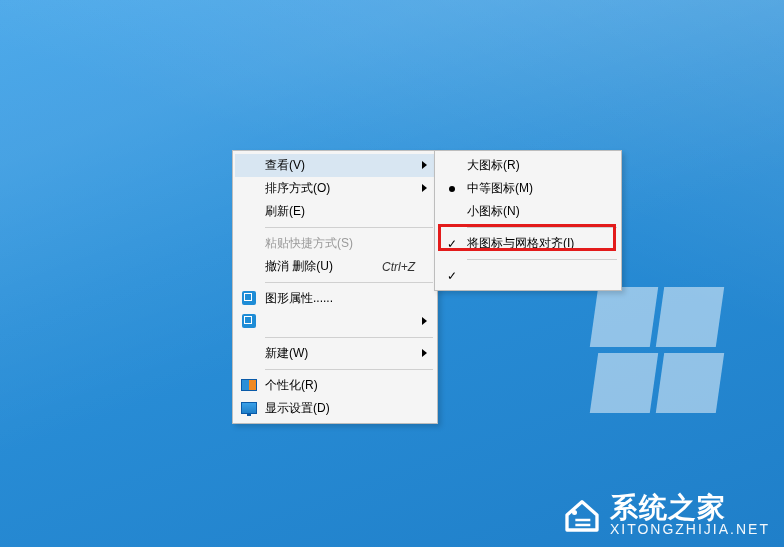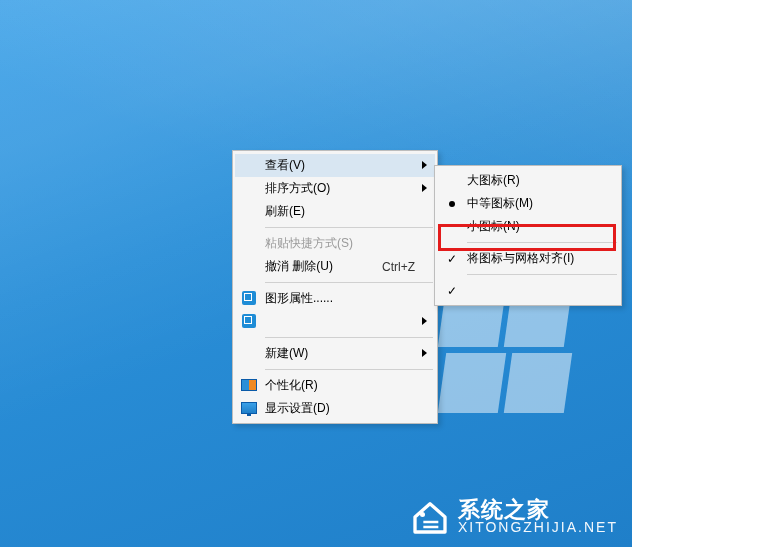--- a/index.html
+++ b/index.html
@@ -6,21 +6,21 @@
     margin: 0;
     padding: 0;
     width: 784px;
     height: 547px;
     overflow: hidden;
     font-family: "Microsoft YaHei", "Segoe UI", sans-serif;
     font-size: 12px;
   }
   .desktop {
     position: relative;
-    width: 632px;
+    width: 784px;
     height: 547px;
     background: linear-gradient(160deg, #3aa0e8 0%, #2a8fd8 40%, #1f7fc9 100%);
   }
   
   .desktop::before {
     content: "";
     position: absolute;
     inset: 0;
     background:
       linear-gradient(200deg, rgba(255,255,255,0.15) 0%, rgba(255,255,255,0) 40%) ,
@@ -49,36 +49,36 @@
 
   .ctxmenu {
     position: absolute;
     background: #f5f5f5;
     color: #000;
     border: 1px solid #bdbdbd;
     box-shadow: 3px 3px 5px rgba(0,0,0,0.15);
     padding: 3px 2px;
   }
   .main-menu { left: 232px; top: 150px; width: 200px; }
-  .sub-menu  { left: 434px; top: 165px; width: 182px; }
+  .sub-menu  { left: 434px; top: 150px; width: 182px; }
 
   .mitem {
     position: relative;
     display: flex;
     align-items: center;
     height: 23px;
     padding-left: 30px;
     padding-right: 20px;
     white-space: nowrap;
     cursor: default;
   }
   .mitem.hover { background: #d8e6f2; }
   .mitem.disabled { color: #9a9a9a; }
   .mitem .txt { flex: 1; }
-  .mitem .shortcut { color: #333; margin-left: 10px; }
+  .mitem .shortcut { color: #333; margin-left: 10px; font-style: italic; }
   .mitem .arrow {
     position: absolute;
     right: 8px;
     top: 7px;
     width: 0; height: 0;
     border-top: 4px solid transparent;
     border-bottom: 4px solid transparent;
     border-left: 5px solid #000;
   }
   .mitem .mark-dot {
@@ -130,21 +130,21 @@
 
   .watermark {
     position: absolute;
     right: 14px;
     bottom: 10px;
     display: flex;
     align-items: center;
     gap: 8px;
     color: #fff;
   }
-  .watermark .wtitle { font-size: 22px; font-weight: 700; letter-spacing: 1px; }
+  .watermark .wtitle { font-size: 28px; font-weight: 700; letter-spacing: 1px; }
   .watermark .wurl { font-size: 14px; letter-spacing: 2px; opacity: 0.95; margin-top: -2px; }
   .watermark svg { width: 40px; height: 40px; }
   .wtext { display:flex; flex-direction:column; line-height:1.1; }
 
   
   .icon-monitor {
     width: 16px; height: 12px;
     border: 1px solid #0a5aa8;
     background: linear-gradient(#3aa0e8,#1f7fc9);
     box-sizing: border-box;

